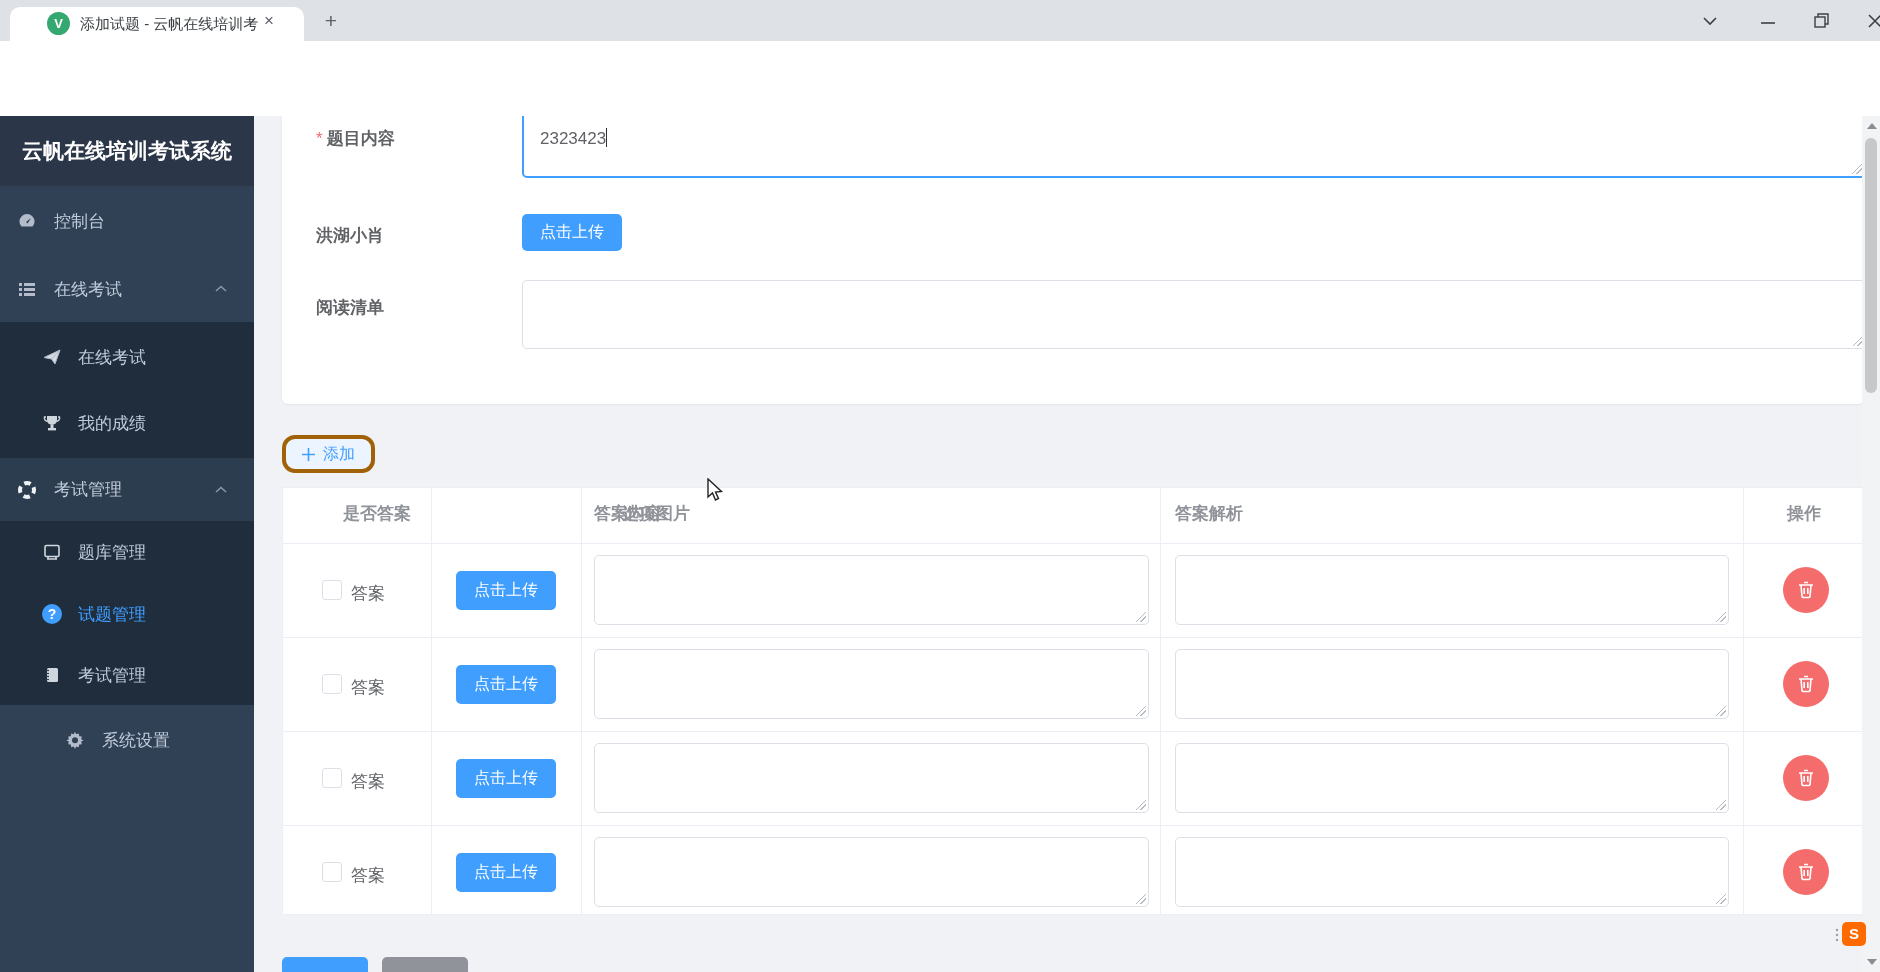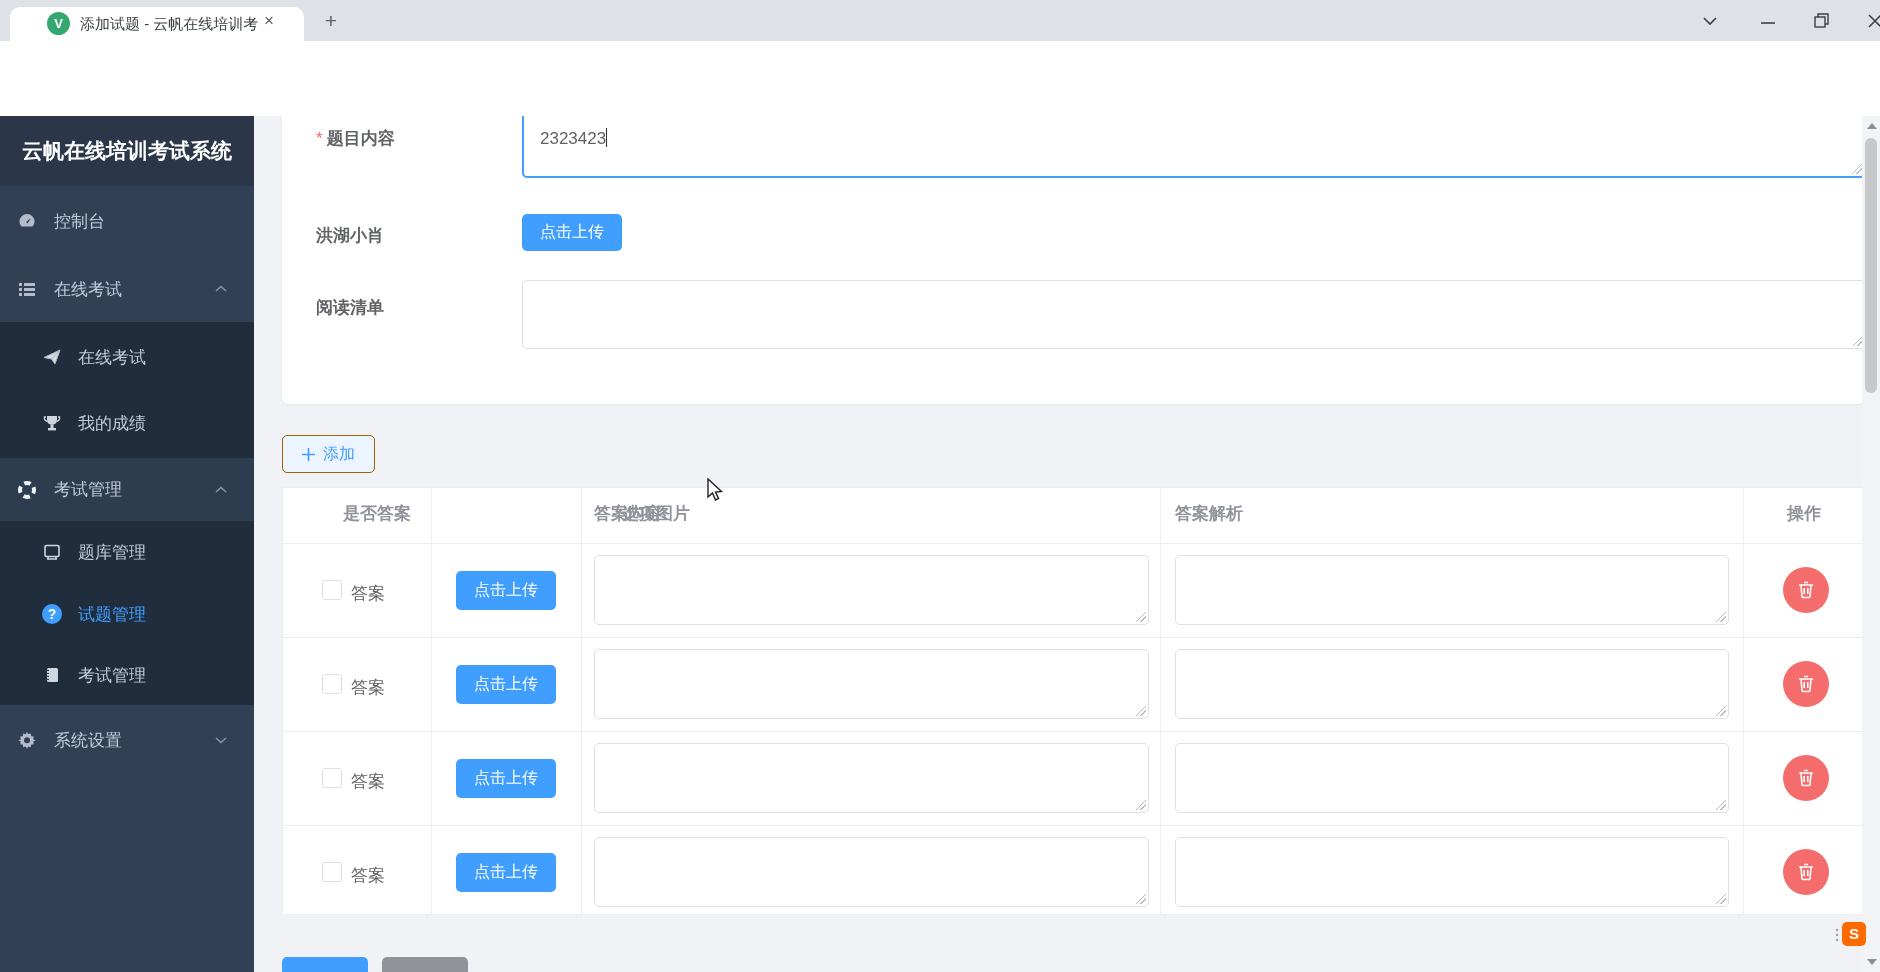--- a/index.html
+++ b/index.html
@@ -45,21 +45,21 @@
   #content { left:254px; top:116px; width:1626px; height:856px; background:#f0f2f5; overflow:hidden; }
   .card { background:#fff; border-radius:0 0 6px 6px; box-shadow:0 1px 3px rgba(0,0,0,.06); }
   .flabel { font-size:17px; color:#606266; font-weight:bold; }
   .req { color:#F56C6C; margin-right:4px; font-weight:normal; }
   .tarea { background:#fff; border:1px solid #dcdfe6; border-radius:5px; position:absolute; }
   .tarea.focus { border:2px solid #409EFF; }
   .tarea::after { content:""; position:absolute; right:2px; bottom:2px; width:11px; height:11px;
     background:linear-gradient(135deg, transparent 0 52%, #b6bac1 52% 58%, transparent 58% 72%, #b6bac1 72% 78%, transparent 78%); }
   .btn-primary { background:#409EFF; color:#fff; border-radius:5px; font-size:16px; text-align:center;
                  display:flex; align-items:center; justify-content:center; }
-  .btn-plain { background:#ecf5ff; border:1px solid #a16207; color:#409EFF; border-radius:5px; font-size:16px;
+  .btn-plain { background:#ecf5ff; border:4px solid #a16207; color:#409EFF; border-radius:13px; font-size:16px;
                display:flex; align-items:center; justify-content:center; gap:8px; }
   #qtext { padding:28px 0 0 16px; font-size:17px; color:#606266; }
   .caret { display:inline-block; width:1px; height:19px; background:#303133; vertical-align:-3px; }
 
   
   #anstable { left:28px; top:371px; width:1582px; height:428px; background:#fff; border:1px solid #ebeef5;
               overflow:hidden; }
   .vline { position:absolute; top:0; bottom:0; width:1px; background:#ebeef5; }
   .hline { position:absolute; left:0; right:0; height:1px; background:#ebeef5; }
   .thead { position:absolute; top:14px; font-size:17px; font-weight:bold; color:#909399; white-space:nowrap; }
@@ -408,21 +408,21 @@
             <line x1="4" y1="5.5" x2="7" y2="5.5"></line>
             <line x1="4" y1="8.5" x2="7" y2="8.5"></line>
             <line x1="4" y1="11.5" x2="7" y2="11.5"></line>
             <line x1="4" y1="14.5" x2="7" y2="14.5"></line>
           </g>
         </svg>
       </span>
     <span class="mlabel">考试管理</span>
     </div>
 
-  <div class="abs mitem" style="top:589px; height:70px;">
+  <div class="abs mitem" style="top:589px; height:70px;margin-left:48px;">
     <span class="mic">
       <svg width="20" height="20">
           <path d="M10 1.8 l1.2 2.4 2.6-.6 .4 2.6 2.6.4 -.6 2.6 2.4 1.2 -2.4 1.2 .6 2.6 -2.6.4 -.4 2.6 -2.6-.6 -1.2 2.4 -1.2-2.4 -2.6.6 -.4-2.6 -2.6-.4 .6-2.6 -2.4-1.2 2.4-1.2 -.6-2.6 2.6-.4 .4-2.6 2.6.6z" fill="#b4bccc"></path>
           <circle cx="10" cy="10.2" r="3" fill="#304156"></circle>
         </svg>
       </span>
     <span class="mlabel">系统设置</span>
     <span class="chev">
       <svg width="14" height="10">
           <polyline points="2,3 7,7.5 12,3" fill="none" stroke="#8a97a6" stroke-width="1.6"></polyline>

